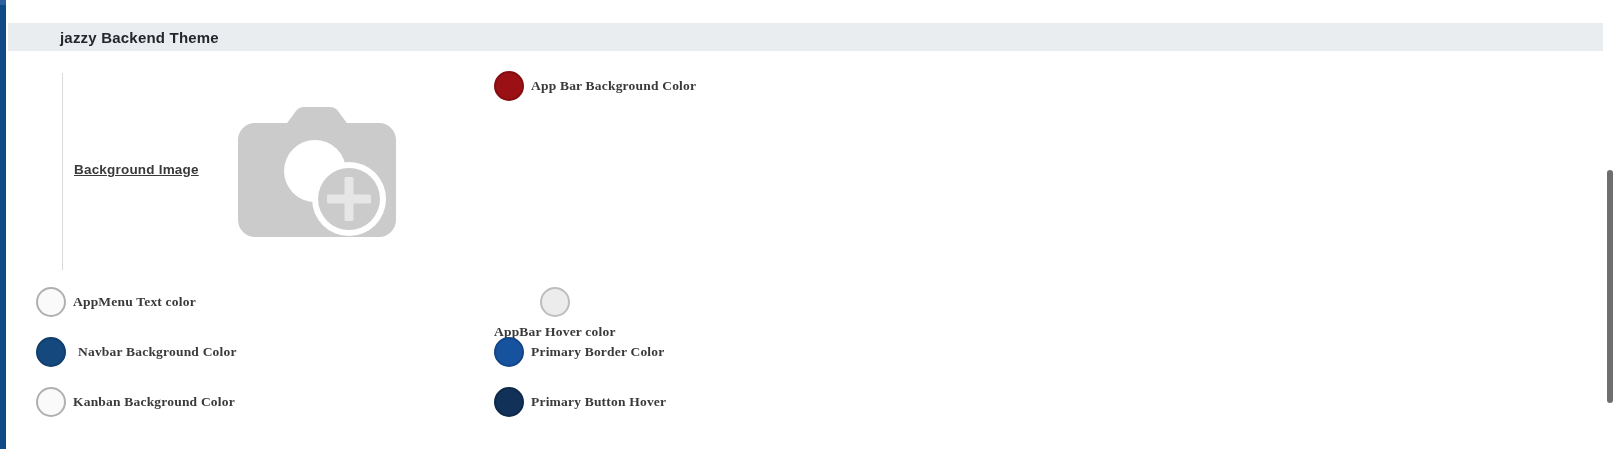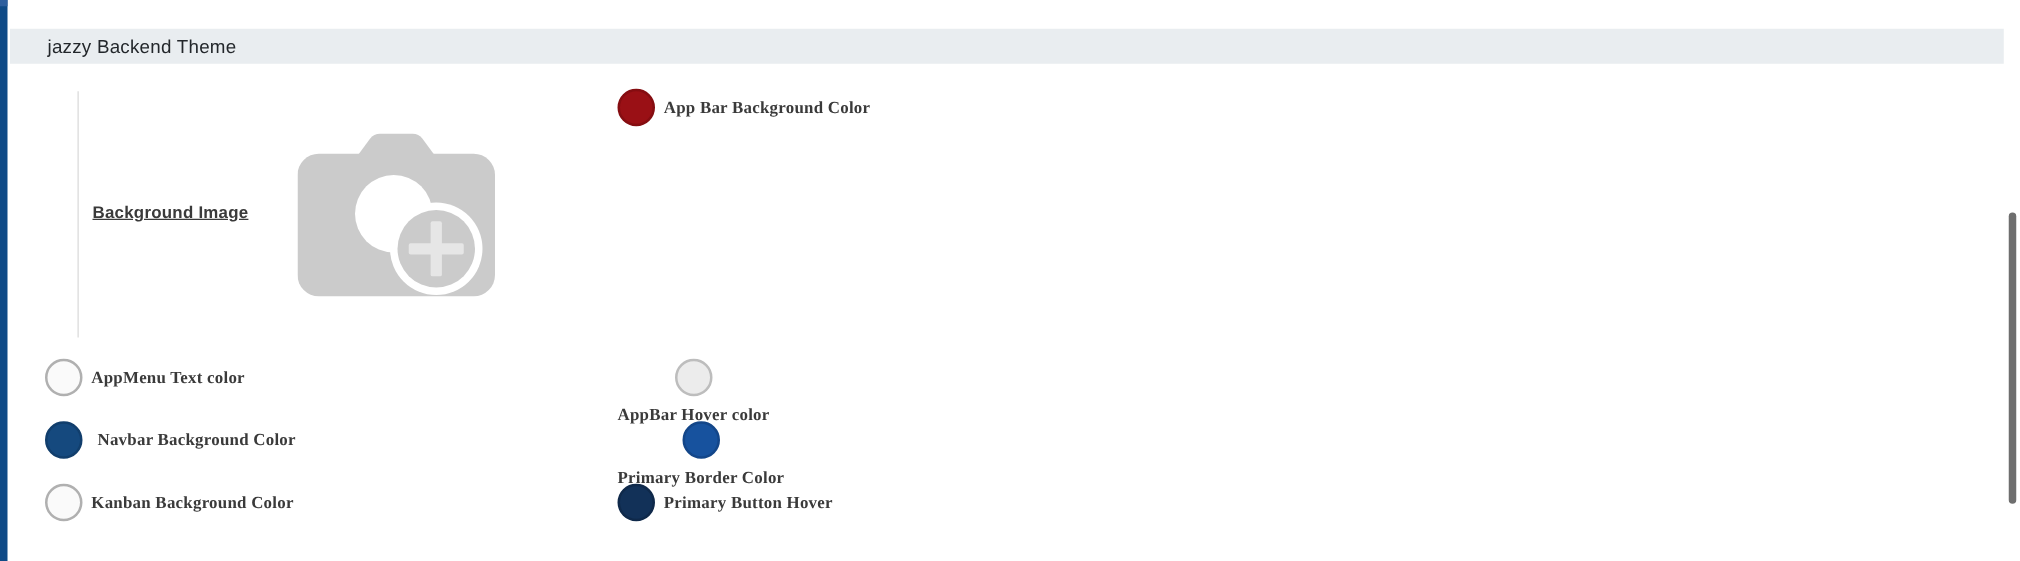--- a/index.html
+++ b/index.html
@@ -9,21 +9,21 @@
   }
   
   .left-bar{position:absolute;left:0;top:0;width:6px;height:449px;background:#0F4A86;}
   .left-bar-top{position:absolute;left:0;top:0;width:6px;height:5px;background:#2E5F9E;}
   
   .header-bar{
     position:absolute;left:8px;top:23px;width:1595px;height:28px;background:#E9EDF0;
     display:flex;align-items:center;
   }
   .header-title{
-    padding-left:30px;font-size:15px;font-weight:400;color:#23272B;letter-spacing:.2px;
+    padding-left:30px;font-size:15px;font-weight:700;color:#23272B;letter-spacing:.2px;margin-left:22px;
   }
   
   .v-divider{position:absolute;left:62px;top:73px;width:1px;height:197px;background:#DADADA;}
   
   .color-row{position:absolute;display:flex;align-items:center;gap:7px;height:30px;font-family:Liberation Serif, serif;}
   .swatch{
     width:30px;height:30px;border-radius:50%;box-sizing:border-box;
     border:2px solid transparent;flex:0 0 auto;cursor:pointer;
   }
   .field-label{font-size:13.5px;font-weight:700;color:#3A3A3A;letter-spacing:.2px;white-space:nowrap;}
@@ -79,21 +79,21 @@
   </div>
   <div class="color-row" style="left:494px;top:287px;flex-direction:column;">
     <div class="swatch" style="background: rgb(236, 236, 236); border-color: rgb(189, 189, 189);"></div>
     <span class="field-label">AppBar Hover color</span>
   </div>
 
   <div class="color-row" style="left:36px;top:337px;gap:12px;">
     <div class="swatch" style="background: rgb(21, 73, 126); border-color: rgb(17, 62, 108);"></div>
     <span class="field-label">Navbar Background Color</span>
   </div>
-  <div class="color-row" style="left:494px;top:337px;flex-direction:column;">
+  <div class="color-row" style="left:494px;top:337px;">
     <div class="swatch" style="background: rgb(23, 82, 158); border-color: rgb(19, 70, 137);"></div>
     <span class="field-label">Primary Border Color</span>
   </div>
 
   <div class="color-row" style="left:36px;top:387px;">
     <div class="swatch" style="background: rgb(250, 250, 250); border-color: rgb(176, 176, 176);"></div>
     <span class="field-label">Kanban Background Color</span>
   </div>
   <div class="color-row" style="left:494px;top:387px;">
     <div class="swatch" style="background: rgb(18, 49, 88); border-color: rgb(15, 41, 74);"></div>

